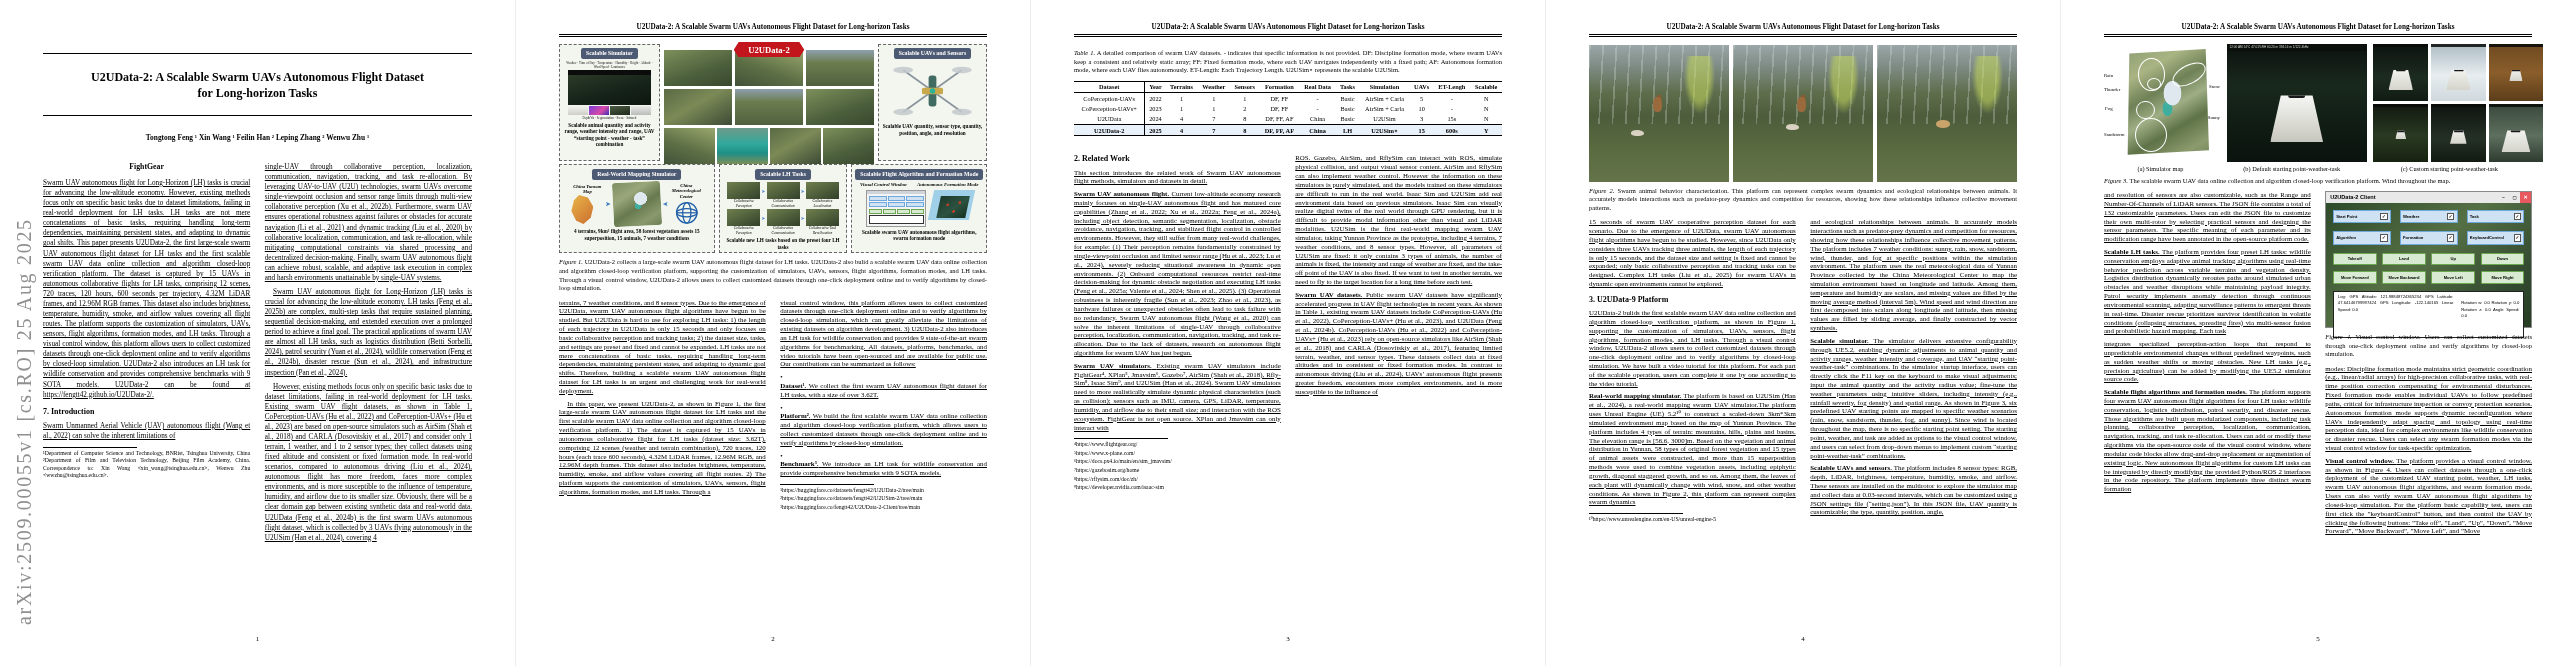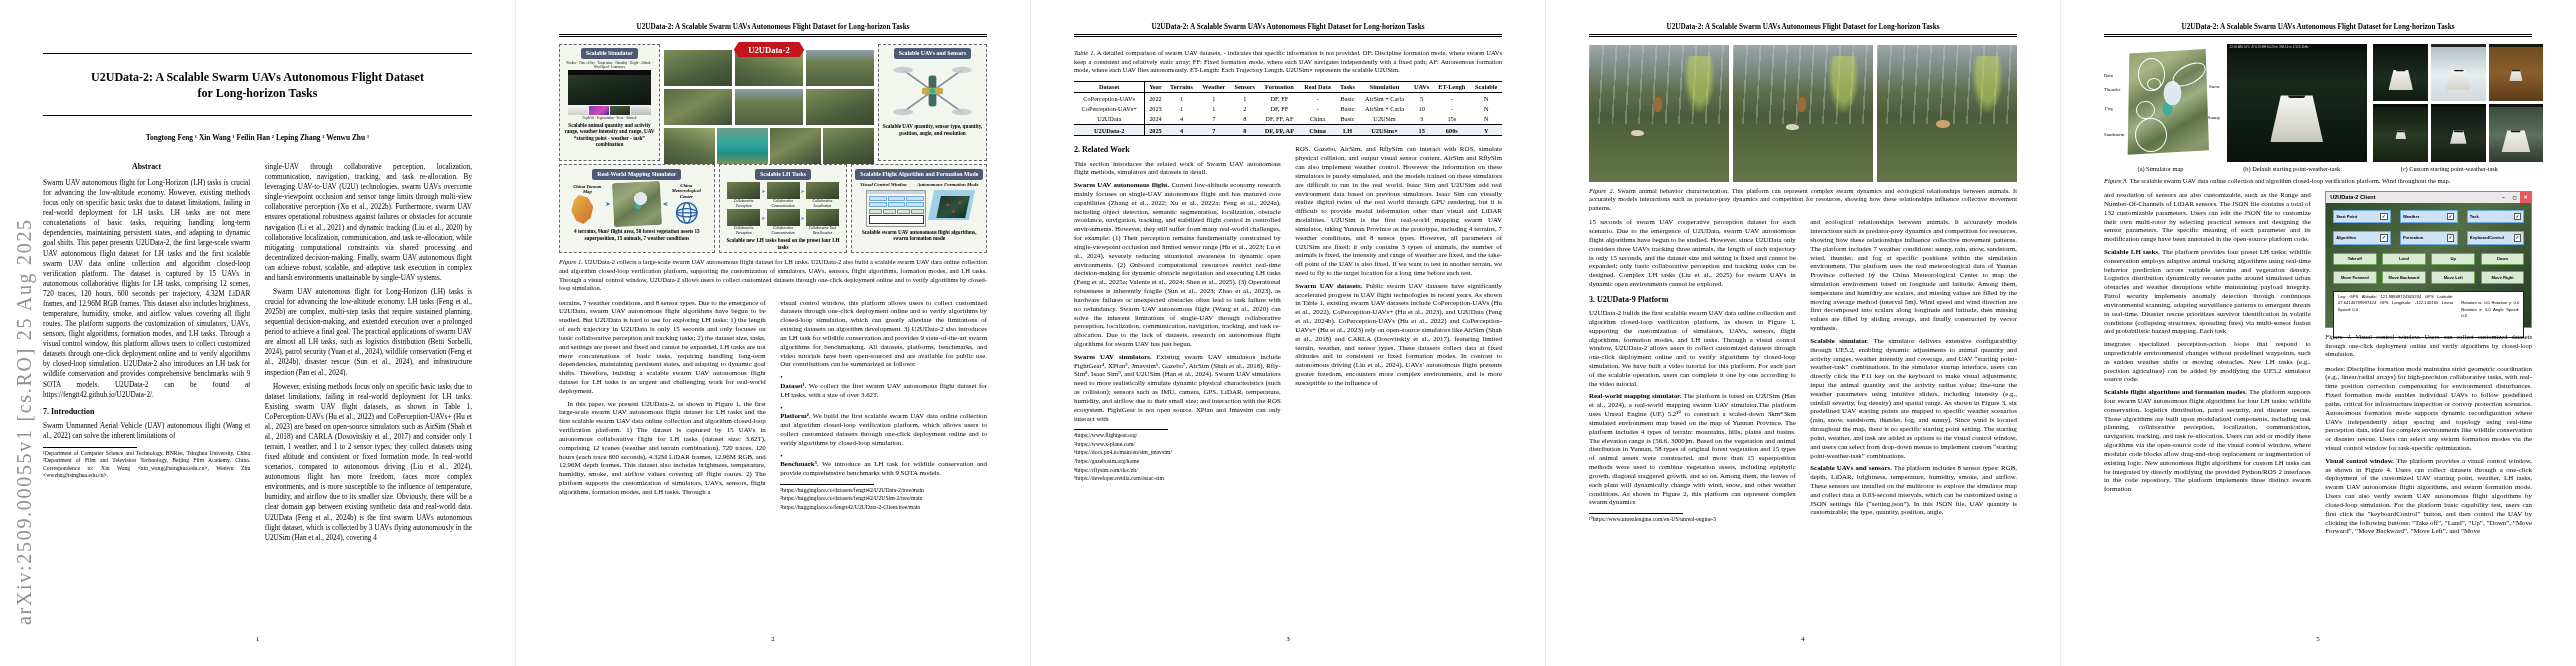--- a/index.html
+++ b/index.html
@@ -8,21 +8,21 @@
   .page{position:relative;width:515px;height:667px;background:#fff;overflow:hidden;flex:0 0 515px;}
   .page+.page{border-left:0.6px solid #ececec;box-sizing:border-box;}
   .inner{position:absolute;left:43px;right:43px;top:0;bottom:0;}
   
   .runhead{margin-top:23px;text-align:center;font-weight:700;font-size:7.2px;}
   .hrule-a{margin-top:2.8px;border-top:1.2px solid #000;}
   .hrule-b{margin-top:1.1px;border-top:0.6px solid #000;}
   .cols{display:flex;gap:14.5px;text-align:justify;font-size:6.9px;line-height:1.28;}
   .cols-p1{font-size:7.2px;line-height:1.4;}
   .col{flex:1;min-width:0;}
-  p.jp{margin:0 0 3.9px 0;}
+  p.jp{margin:0 0 3.9px 0;text-decoration:underline;}
   p.ind{text-indent:8.3px;}
   .lead{font-weight:700;}
   .sec{font-size:8px;font-weight:700;margin:6.1px 0 3.9px;}
   .cap{font-size:6.5px;line-height:1.33;text-align:justify;margin:5px 0 5.6px;}
   .cap .fl{font-style:italic;}
   .fnrule{width:94px;border-top:0.6px solid #000;margin:5.6px 0 2.2px;}
   .fn{font-size:5.7px;line-height:1.32;text-align:justify;margin:0 0 1.1px 0;}
   .pagenum{position:absolute;bottom:24.5px;left:0;right:0;text-align:center;font-size:7px;}
   
   .watermark{position:absolute;top:625px;left:13.3px;transform:rotate(-90deg);transform-origin:0 0;font-size:20px;letter-spacing:1.7px;color:#909090;white-space:nowrap;}
@@ -150,21 +150,21 @@
 
   <div class="page">
     <div class="watermark">arXiv:2509.00055v1  [cs.RO]  25 Aug 2025</div>
     <div class="inner">
       <div class="trule" style="margin-top:53px"></div>
       <div class="title">U2UData-2: A Scalable Swarm UAVs Autonomous Flight Dataset for Long-horizon Tasks</div>
       <div class="trule"></div>
       <div class="authors">Tongtong Feng ¹    Xin Wang ¹    Feilin Han ²    Leping Zhang ²    Wenwu Zhu ¹</div>
       <div class="cols cols-p1" style="margin-top:20px">
         <div class="col">
-          <div class="abshead">Abstract</div>
+          <div class="abshead">FightGear</div>
           <p class="jp">Swarm UAV autonomous flight for Long-Horizon (LH) tasks is crucial for advancing the low-altitude economy. However, existing methods focus only on specific basic tasks due to dataset limitations, failing in real-world deployment for LH tasks. LH tasks are not mere concatenations of basic tasks, requiring handling long-term dependencies, maintaining persistent states, and adapting to dynamic goal shifts. This paper presents U2UData-2, the first large-scale swarm UAV autonomous flight dataset for LH tasks and the first scalable swarm UAV data online collection and algorithm closed-loop verification platform. The dataset is captured by 15 UAVs in autonomous collaborative flights for LH tasks, comprising 12 scenes, 720 traces, 120 hours, 600 seconds per trajectory, 4.32M LiDAR frames, and 12.96M RGB frames. This dataset also includes brightness, temperature, humidity, smoke, and airflow values covering all flight routes. The platform supports the customization of simulators, UAVs, sensors, flight algorithms, formation modes, and LH tasks. Through a visual control window, this platform allows users to collect customized datasets through one-click deployment online and to verify algorithms by closed-loop simulation. U2UData-2 also introduces an LH task for wildlife conservation and provides comprehensive benchmarks with 9 SOTA models. U2UData-2 can be found at https://fengtt42.github.io/U2UData-2/.</p>
           <div class="sec">7. Introduction</div>
           <p class="jp">Swarm Unmanned Aerial Vehicle (UAV) autonomous flight (Wang et al., 2022) can solve the inherent limitations of</p>
           <div class="fnrule"></div>
           <p class="fn">¹Department of Computer Science and Technology, BNRist, Tsinghua University, China  ²Department of Film and Television Technology, Beijing Film Academy, China.  Correspondence to: Xin Wang &lt;xin_wang@tsinghua.edu.cn&gt;, Wenwu Zhu &lt;wwzhu@tsinghua.edu.cn&gt;.</p>
         </div>
         <div class="col">
           <p class="jp">single-UAV through collaborative perception, localization, communication, navigation, tracking, and task re-allocation. By leveraging UAV-to-UAV (U2U) technologies, swarm UAVs overcome single-viewpoint occlusion and sensor range limits through multi-view collaborative perception (Xu et al., 2022b). Furthermore, swarm UAV ensures operational robustness against failures or obstacles for accurate navigation (Li et al., 2021) and dynamic tracking (Liu et al., 2020) by collaborative localization, communication, and task re-allocation, while mitigating computational constraints via shared processing and decentralized decision-making. Finally, swarm UAV autonomous flight can achieve robust, scalable, and adaptive task execution in complex and harsh environments unattainable by single-UAV systems.</p>
           <p class="jp ind">Swarm UAV autonomous flight for Long-Horizon (LH) tasks is crucial for advancing the low-altitude economy. LH tasks (Feng et al., 2025b) are complex, multi-step tasks that require sustained planning, sequential decision-making, and extended execution over a prolonged period to achieve a final goal. The practical applications of swarm UAV are almost all LH tasks, such as logistics distribution (Betti Sorbelli, 2024), patrol security (Yuan et al., 2024), wildlife conservation (Feng et al., 2024b), disaster rescue (Sun et al., 2024), and infrastructure inspection (Pan et al., 2024).</p>
           <p class="jp ind">However, existing methods focus only on specific basic tasks due to dataset limitations, failing in real-world deployment for LH tasks. Existing swarm UAV flight datasets, as shown in Table 1, CoPerception-UAVs (Hu et al., 2022) and CoPerception-UAVs+ (Hu et al., 2023) are based on open-source simulators such as AirSim (Shah et al., 2018) and CARLA (Dosovitskiy et al., 2017) and consider only 1 terrain, 1 weather, and 1 to 2 sensor types; they collect datasets using fixed altitude and consistent or fixed formation mode. In real-world scenarios, compared to autonomous driving (Liu et al., 2024), autonomous flight has more freedom, faces more complex environments, and is more susceptible to the influence of temperature, humidity, and airflow due to its smaller size. Obviously, there will be a clear domain gap between existing synthetic data and real-world data. U2UData (Feng et al., 2024b) is the first swarm UAVs autonomous flight dataset, which is collected by 3 UAVs flying autonomously in the U2USim (Han et al., 2024), covering 4</p>
@@ -437,21 +437,21 @@
               <td>China</td>
               <td>LH</td>
               <td>U2USim⋆</td>
               <td>15</td>
               <td>600s</td>
               <td>Y</td>
           </tr>
         </tbody>
       </table>
 
-      <div class="cols" style="margin-top:9px">
+      <div class="cols" style="margin-top:18px">
         <div class="col">
           <div class="sec" style="margin-top:0">2. Related Work</div>
           <p class="jp">This section introduces the related work of Swarm UAV autonomous flight methods, simulators and datasets in detail.</p>
           <p class="jp"><b class="lead">Swarm UAV autonomous flight.</b> <span>Current low-altitude economy research mainly focuses on single-UAV autonomous flight and has matured core capabilities (Zhang et al., 2022; Xu et al., 2022a; Feng et al., 2024a), including object detection, semantic segmentation, localization, obstacle avoidance, navigation, tracking, and stabilized flight control in controlled environments. However, they still suffer from many real-world challenges, for example: (1) Their perception remains fundamentally constrained by single-viewpoint occlusion and limited sensor range (Hu et al., 2023; Lu et al., 2024), severely reducing situational awareness in dynamic open environments. (2) Onboard computational resources restrict real-time decision-making for dynamic obstacle negotiation and executing LH tasks (Feng et al., 2025a; Valente et al., 2024; Shen et al., 2025). (3) Operational robustness is inherently fragile (Sun et al., 2023; Zhao et al., 2023), as hardware failures or unexpected obstacles often lead to task failure with no redundancy. Swarm UAV autonomous flight (Wang et al., 2020) can solve the inherent limitations of single-UAV through collaborative perception, localization, communication, navigation, tracking, and task re-allocation. Due to the lack of datasets, research on autonomous flight algorithms for swarm UAV has just begun.</span></p>
           <p class="jp"><b class="lead">Swarm UAV simulators.</b> <span>Existing swarm UAV simulators include FightGear⁴, XPlan⁵, Jmavsim⁶, Gazebo⁷, AirSim (Shah et al., 2018), Rfly-Sim⁸, Isaac Sim⁹, and U2USim (Han et al., 2024). Swarm UAV simulators need to more realistically simulate dynamic physical characteristics (such as collision); sensors such as IMU, camera, GPS, LiDAR, temperature, humidity, and airflow due to their small size; and interaction with the ROS ecosystem. FightGear is not open source. XPlan and Jmavsim can only interact with</span></p>
           <div class="fnrule"></div>
           <p class="fn">⁴https://www.flightgear.org/</p>
           <p class="fn">⁵https://www.x-plane.com/</p>
           <p class="fn">⁶https://docs.px4.io/main/en/sim_jmavsim/</p>
           <p class="fn">⁷https://gazebosim.org/home</p>

